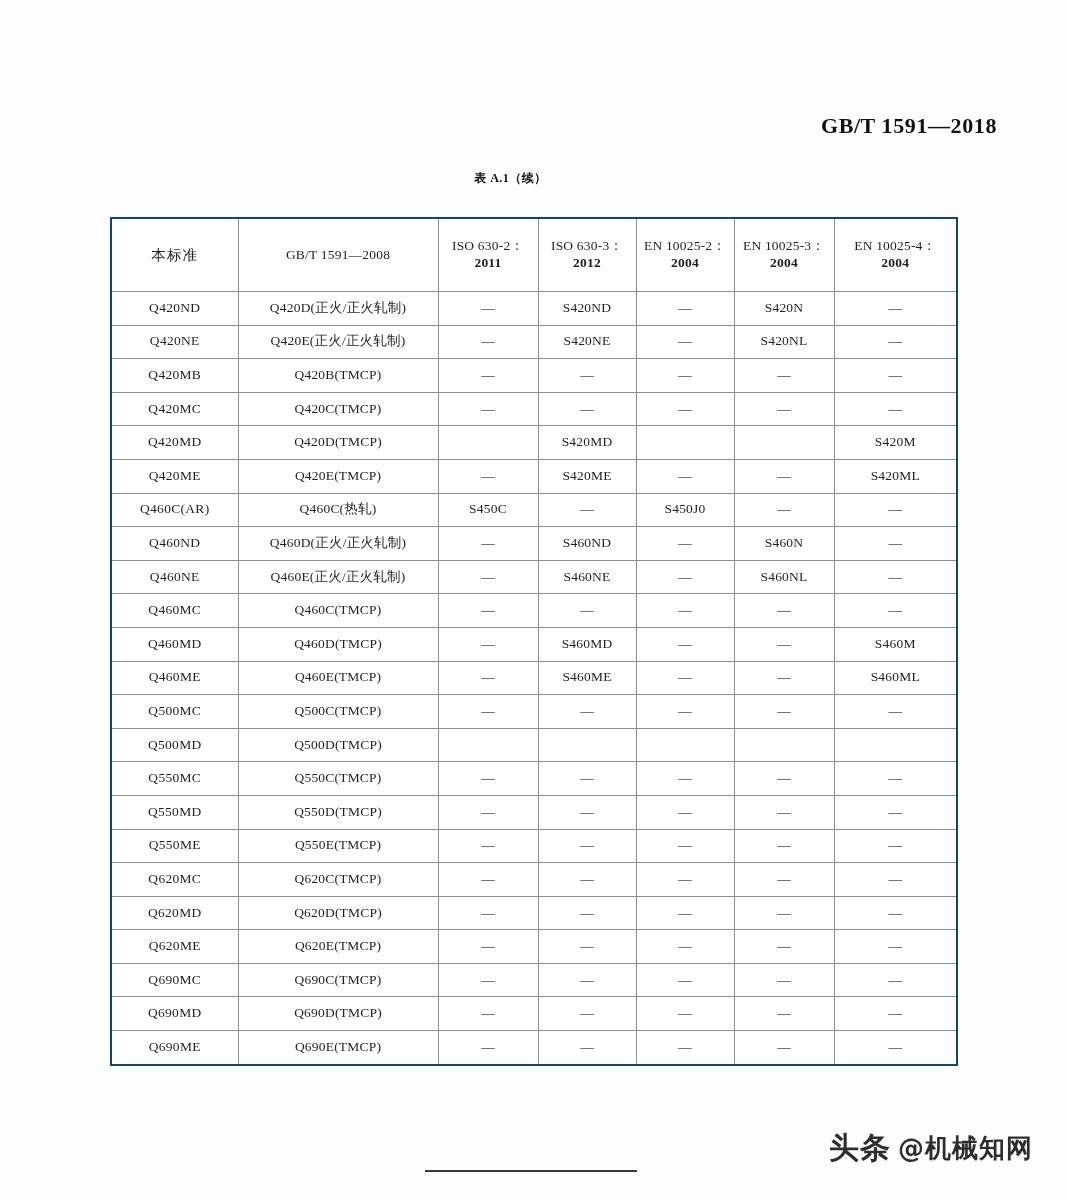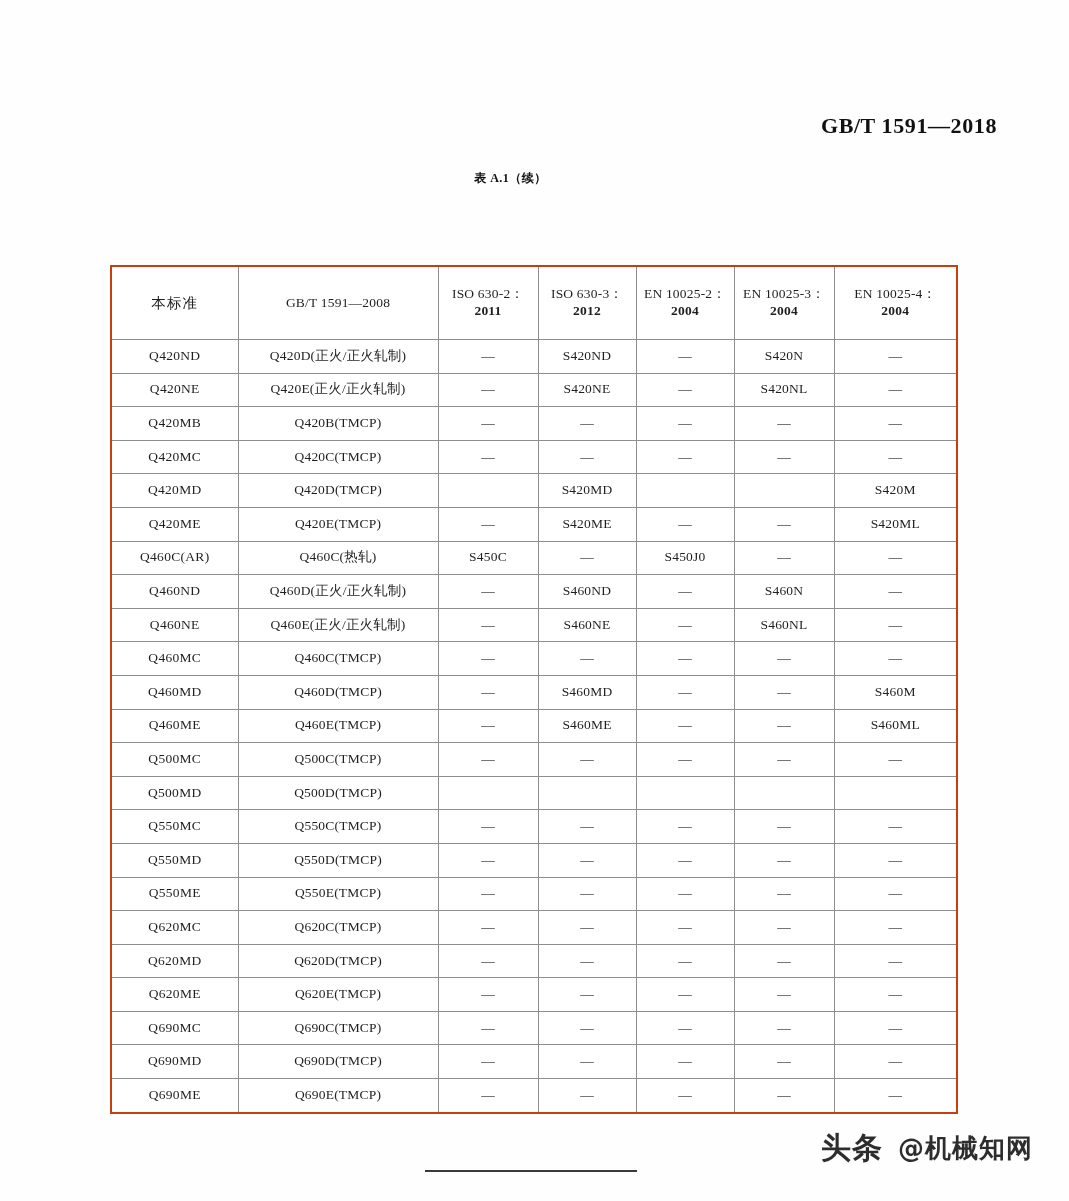--- a/index.html
+++ b/index.html
@@ -70,22 +70,21 @@
     text-align: center;
     vertical-align: middle;
     font-weight: normal;
     font-size: 13.5px;
     color: #1f1f1f;
     padding: 0;
     line-height: 1.25;
     font-family: "Liberation Serif", "DejaVu Serif", serif;
   }
   table.spec {
-    border: 2px solid #c2410c;
-    margin-top: 48px;
+    border: 2px solid #0c4a6e;
   }
   table.spec thead th {
     height: 72px;
     font-size: 13.5px;
     letter-spacing: 0.2px;
   }
   table.spec thead th.cn-head {
     font-size: 14.5px;
     letter-spacing: 1.2px;
   }
@@ -131,21 +130,21 @@
     background: #3a3a3a;
   }
 
   
   .watermark {
     position: absolute;
     right: 36px;
     top: 1128px;
     display: flex;
     align-items: center;
-    gap: 15px;
+    gap: 7px;
     font-family: "DejaVu Sans", "Liberation Sans", sans-serif;
     font-size: 30px;
     font-weight: bold;
     color: #1c1c1c;
     letter-spacing: 1px;
     white-space: nowrap;
     opacity: 0.92;
   }
   .watermark .wm-brand { font-size: 30px; }
   .watermark .wm-handle { font-size: 26px; }

